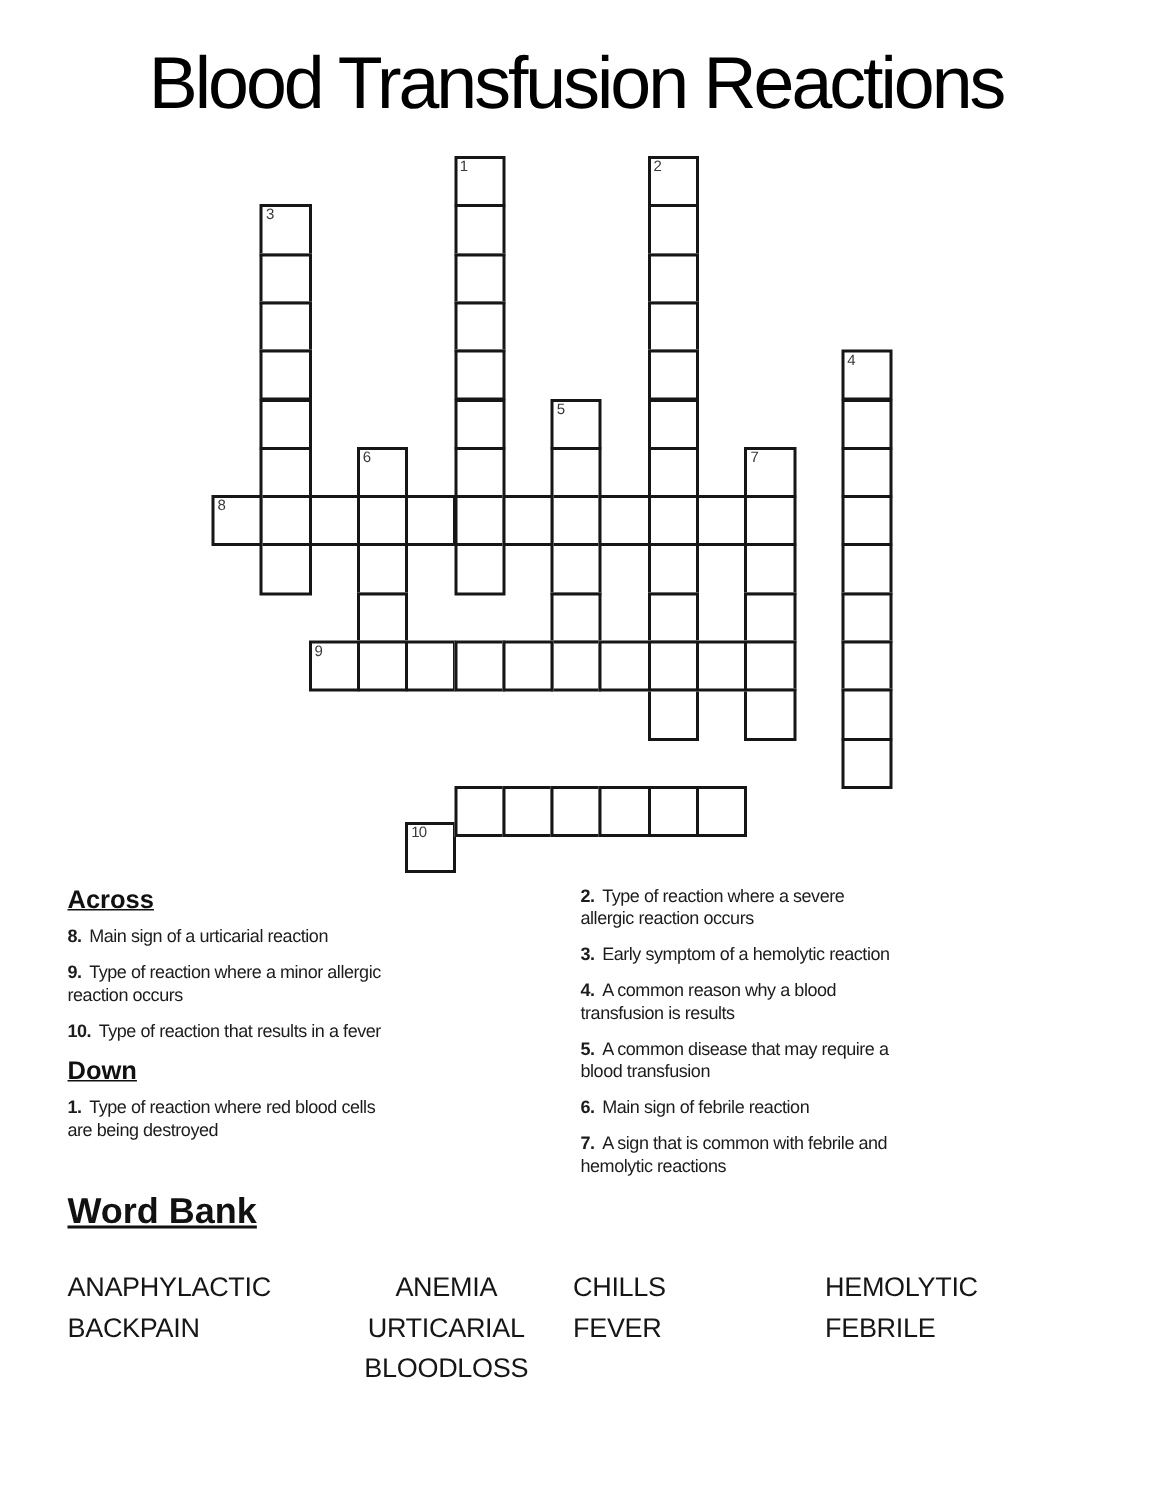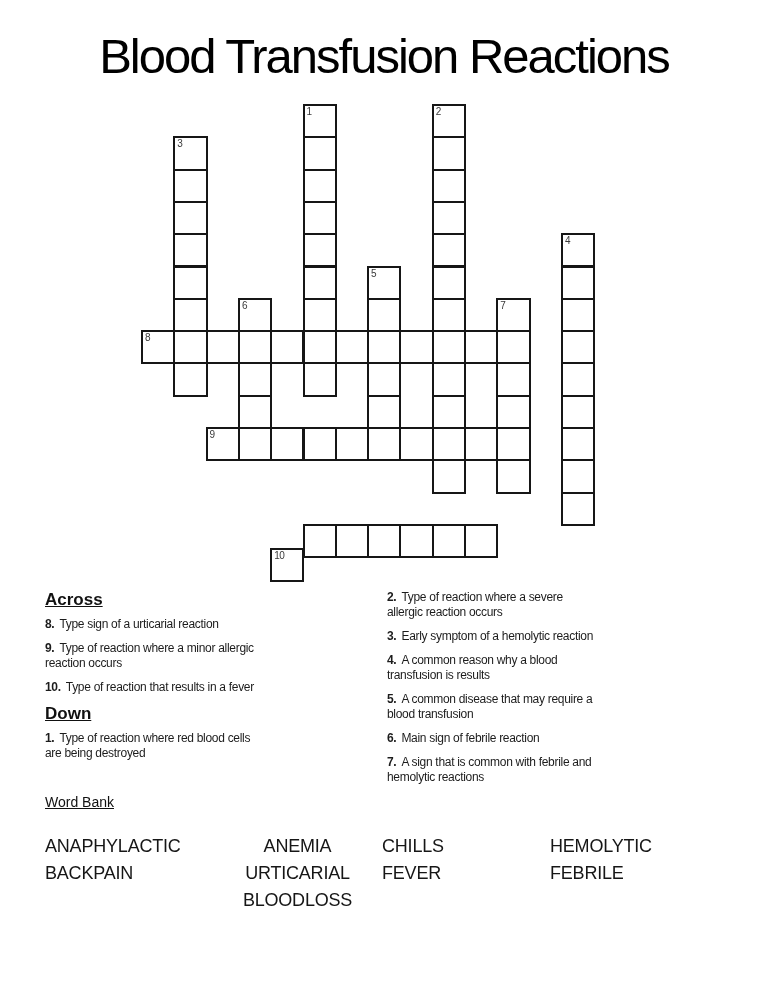--- a/index.html
+++ b/index.html
@@ -57,22 +57,22 @@
   .clue {
     font-size: 12px;
     line-height: 15px;
     letter-spacing: -0.3px;
     margin: 0 0 9px 0;
   }
   .clue-num { font-weight: bold; margin-right: 5px; }
   .clue-text { white-space: pre-line; }
   .wordbank { position: absolute; left: 45px; top: 794px; width: 700px; }
   .wb-heading {
-    font-size: 14px;
-    font-weight: normal;
+    font-size: 24px;
+    font-weight: bold;
     text-decoration: underline;
     color: #111;
     margin: 0 0 9px 0;
   }
   .wb-cols { display: flex; margin-top: 23px; }
   .wb-col { width: 168px; }
   .wb-col:nth-child(2) { width: 169px; text-align: center; }
   .wb-word {
     font-size: 18px;
     line-height: 26.8px;
@@ -180,21 +180,21 @@
     <div class="cell" style="left: 367.1px; top: 523.9px; width: 34.3px; height: 34.3px; border-color: rgb(22, 22, 22);"></div>
     <div class="cell" style="left: 399.4px; top: 523.9px; width: 34.3px; height: 34.3px; border-color: rgb(22, 22, 22);"></div>
     <div class="cell" style="left: 431.7px; top: 523.9px; width: 34.3px; height: 34.3px; border-color: rgb(22, 22, 22);"></div>
     <div class="cell" style="left: 464px; top: 523.9px; width: 34.3px; height: 34.3px; border-color: rgb(22, 22, 22);"></div>
   </div>
 
 <div class="clues">
   <div class="clue-col">
     <h3 class="clue-heading">Across</h3>
     <div id="across-clues">
-        <div class="clue"><span class="clue-num">8.</span><span class="clue-text">Type sign of a urticarial reaction</span></div>
+        <div class="clue"><span class="clue-num">8.</span><span class="clue-text">Main sign of a urticarial reaction</span></div>
         <div class="clue"><span class="clue-num">9.</span><span class="clue-text">Type of reaction where a minor allergic
 reaction occurs</span></div>
         <div class="clue"><span class="clue-num">10.</span><span class="clue-text">Type of reaction that results in a fever</span></div>
       </div>
     <h3 class="clue-heading down-h">Down</h3>
     <div id="down-clues-left">
         <div class="clue"><span class="clue-num">1.</span><span class="clue-text">Type of reaction where red blood cells
 are being destroyed</span></div>
       </div>
   </div>

